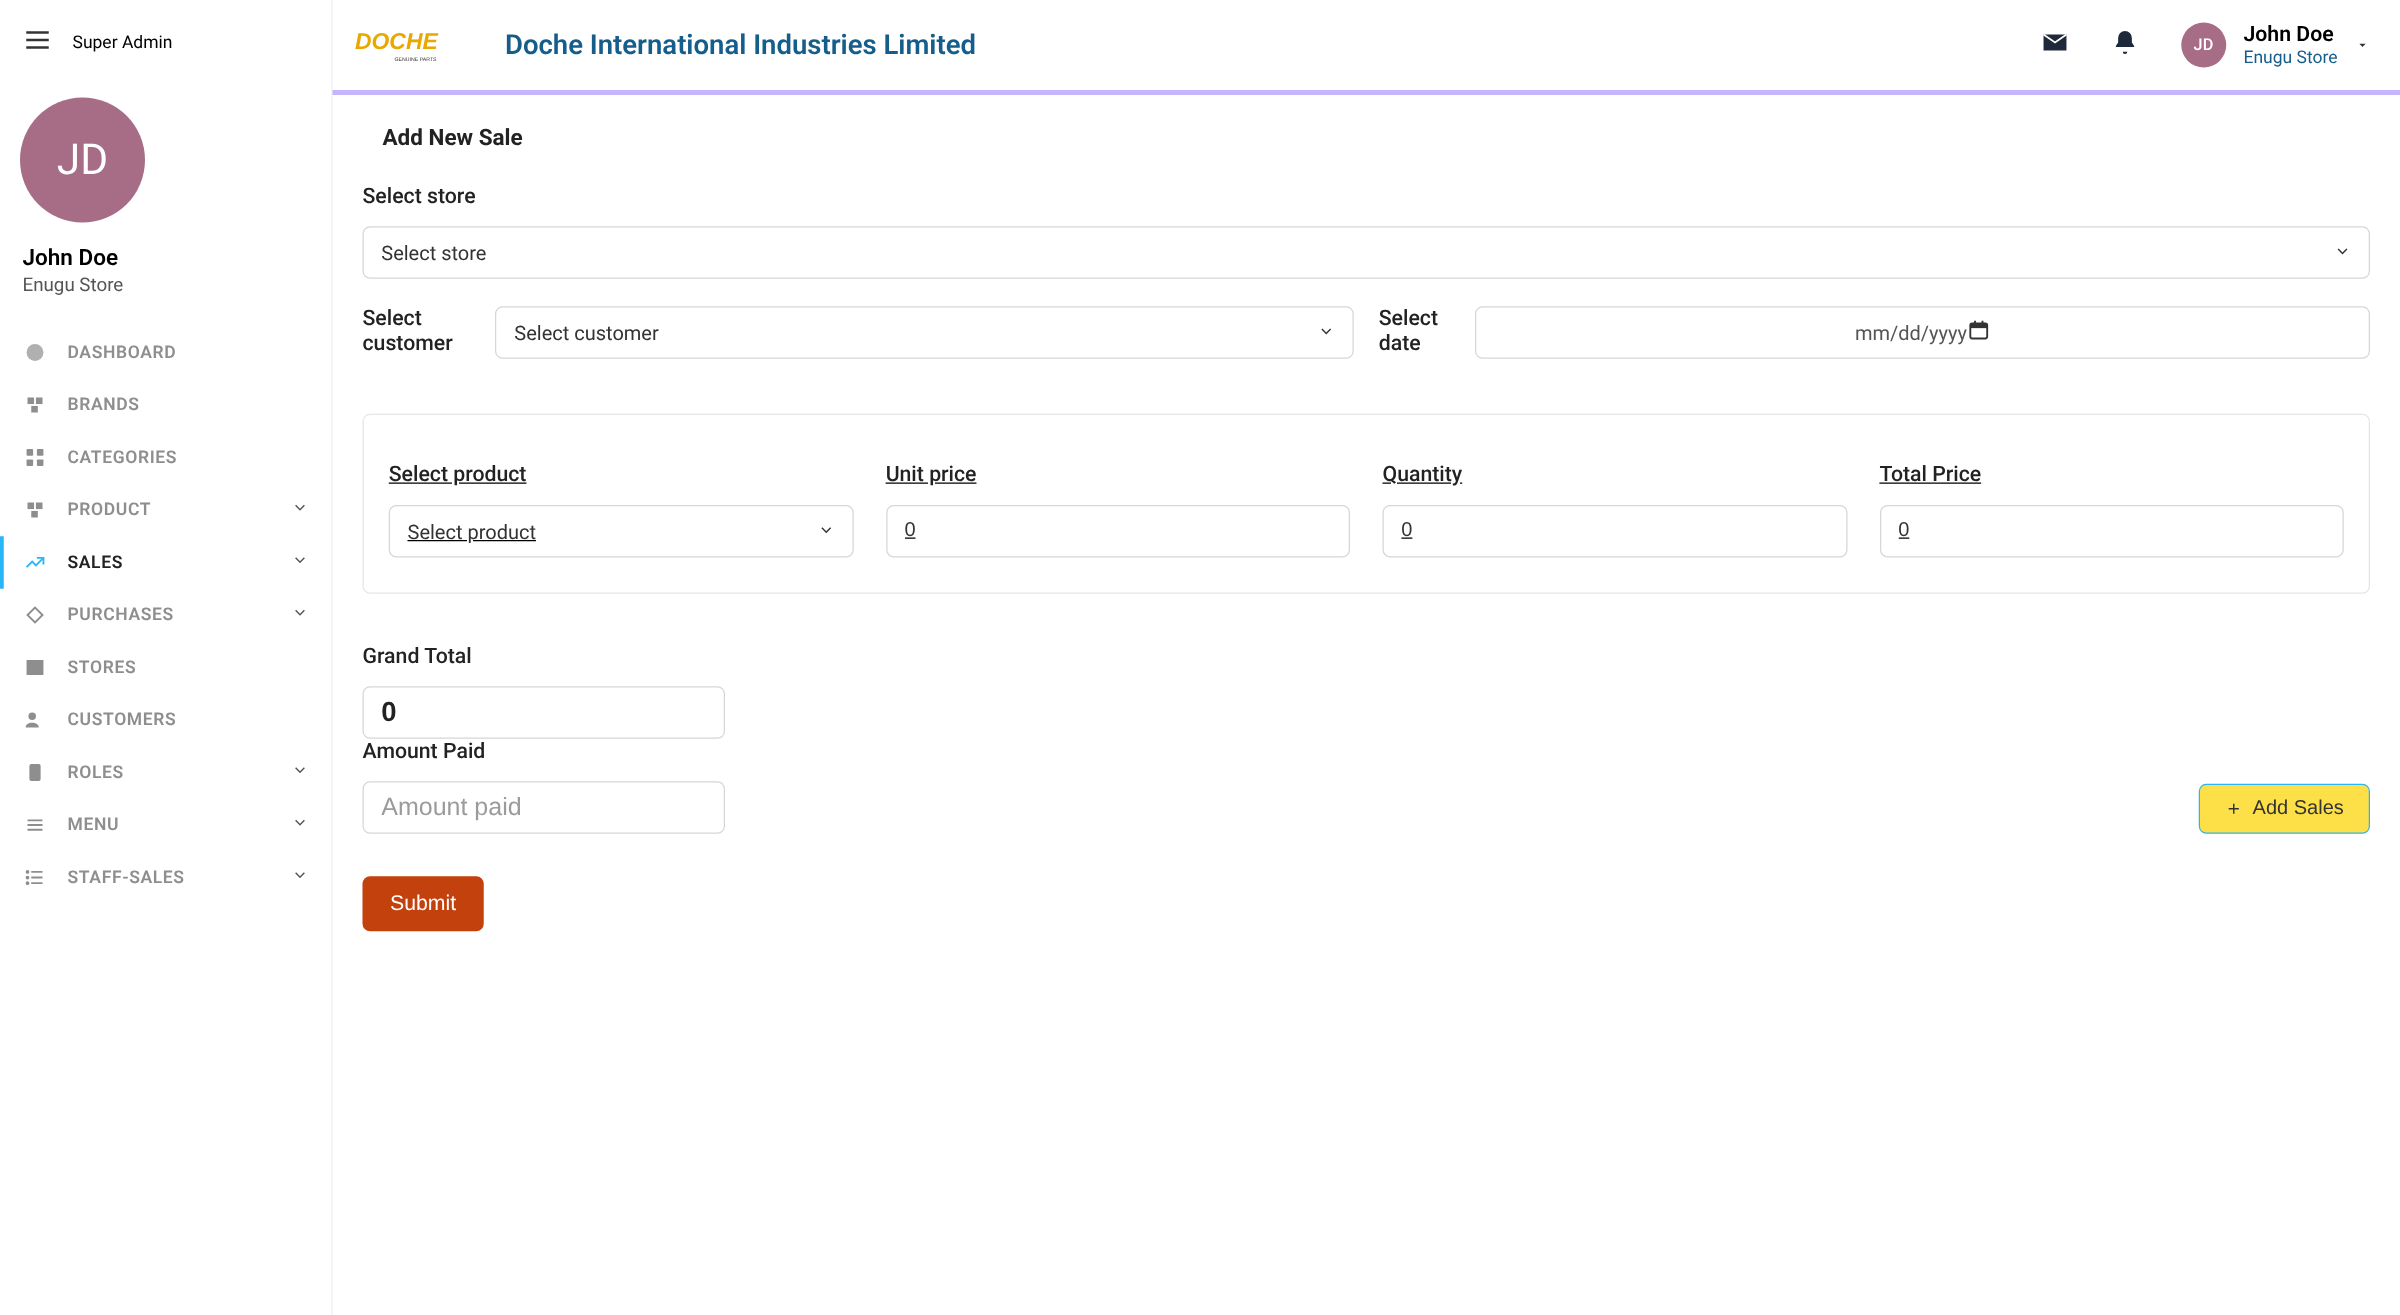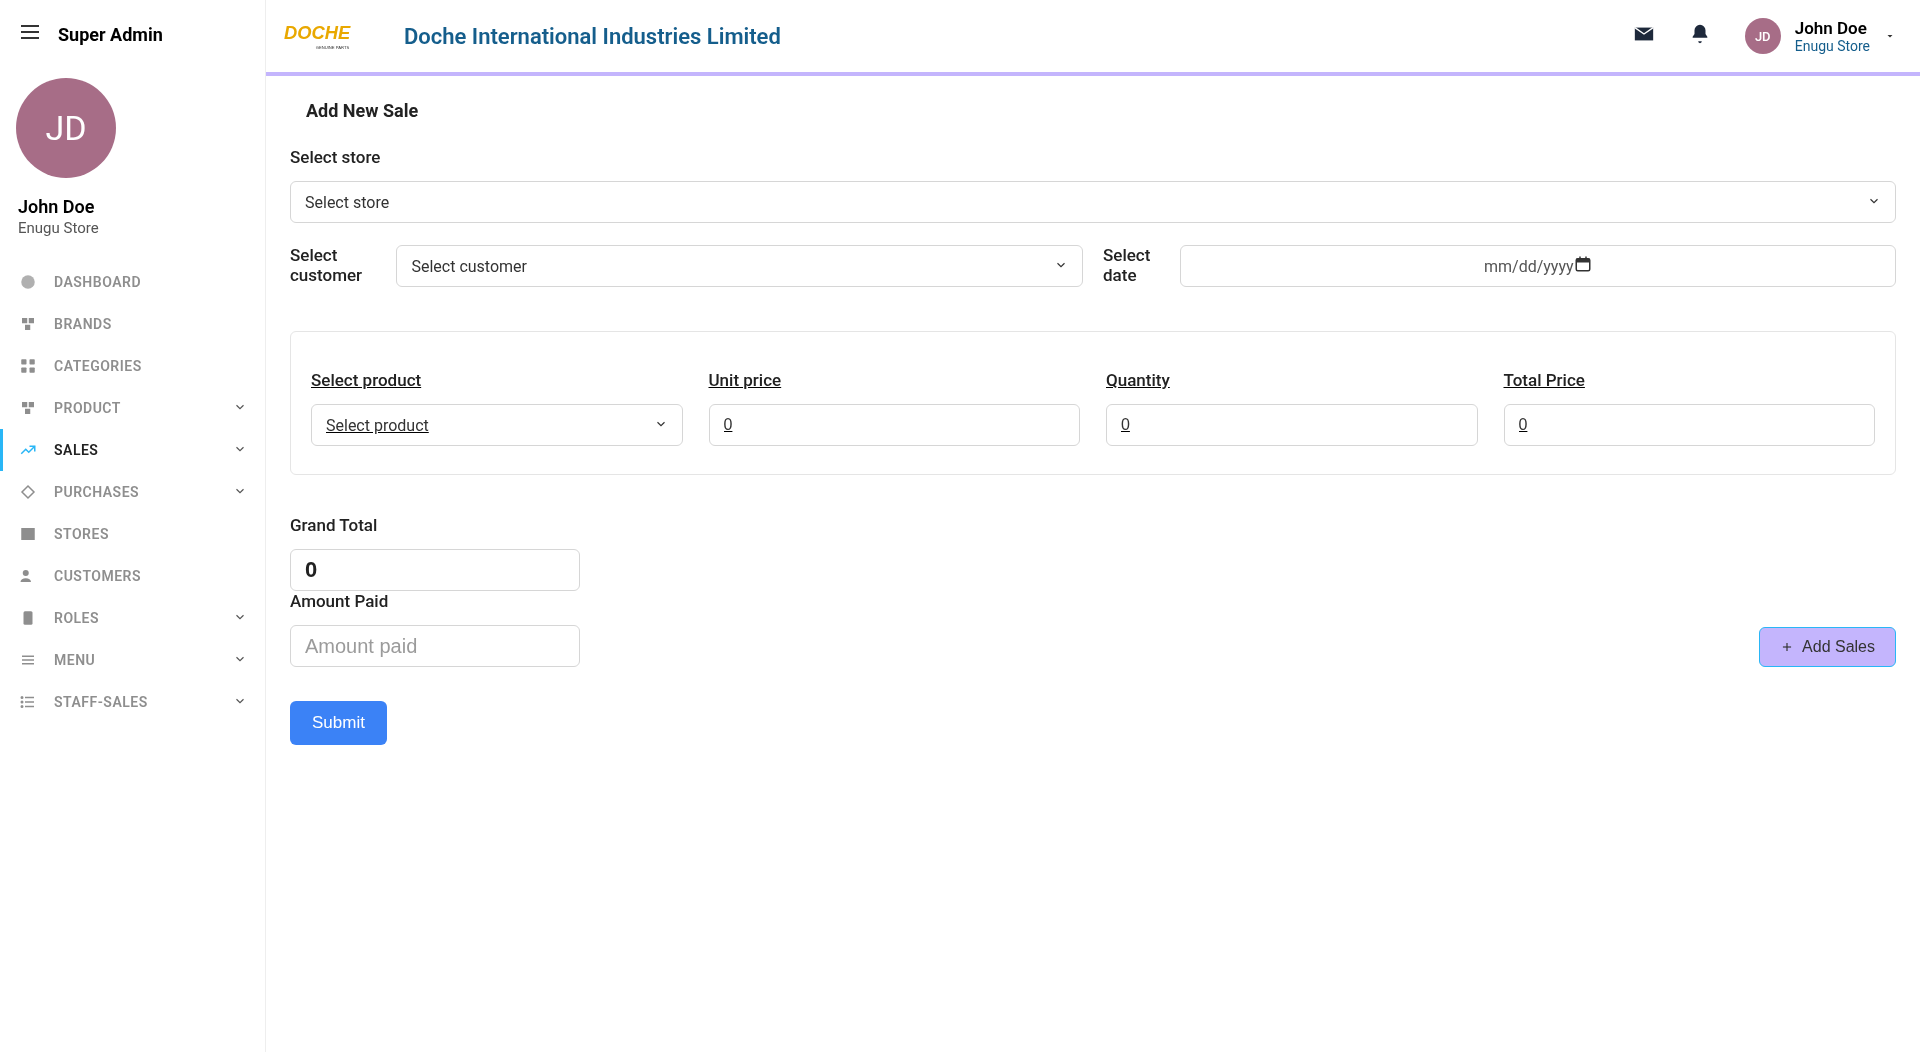--- a/index.html
+++ b/index.html
@@ -5,21 +5,21 @@
   * { box-sizing: border-box; margin: 0; padding: 0; }
   body { font-family: -apple-system, BlinkMacSystemFont, "Segoe UI", Roboto, sans-serif; background: #fff; color: #000; }
   
   .app { display: flex; min-height: 100vh; }
   
   
   .sidebar { width: 266px; background: #fff; border-right: 1px solid #eee; padding: 20px 0; flex-shrink: 0; }
   .sidebar-header { display: flex; align-items: center; padding: 0 18px 20px; gap: 16px; }
   .hamburger { cursor: pointer; }
   .hamburger svg { width: 24px; height: 24px; stroke: #333; }
-  .sidebar-title { font-size: 18px; font-weight: 700; color: #000; }
+  .sidebar-title { font-size: 14px; font-weight: 400; color: #000; }
   .sidebar-avatar { width: 100px; height: 100px; border-radius: 50%; background: #A76D87; display: flex; align-items: center; justify-content: center; color: #fff; font-size: 34px; font-weight: 400; margin: 10px 0 10px 16px; }
   .sidebar-user-name { font-size: 18px; font-weight: 600; color: #000; padding: 8px 18px 0; }
   .sidebar-user-store { font-size: 15px; color: #555; padding: 2px 18px 24px; }
   
   .nav { list-style: none; }
   .nav-item { display: flex; align-items: center; padding: 12px 18px; cursor: pointer; color: #8e8e8e; text-transform: uppercase; font-size: 14px; font-weight: 600; letter-spacing: 0.5px; gap: 16px; }
   .nav-item.active { color: #222; border-left: 3px solid #29b6f6; padding-left: 15px; }
   .nav-item.active .nav-icon { color: #29b6f6; }
   .nav-icon { width: 20px; display: flex; align-items: center; justify-content: center; }
   .nav-icon svg { width: 18px; height: 18px; }
@@ -68,24 +68,24 @@
   .line-col { flex: 1; display: flex; flex-direction: column; }
   
   .grand-total-input { width: 290px; height: 42px; border: 1px solid #d6d6d6; border-radius: 6px; padding: 0 14px; font-size: 22px; font-weight: 600; color: #222; background: #fff; }
   .amount-paid-input { width: 290px; height: 42px; border: 1px solid #d6d6d6; border-radius: 6px; padding: 0 14px; font-size: 20px; font-weight: 500; color: #333; background: #fff; }
   .amount-paid-input::placeholder { color: #9b9b9b; }
   
   .bottom-row { display: flex; align-items: flex-end; justify-content: space-between; }
   .bottom-left { display: flex; flex-direction: column; }
   .group { display: flex; flex-direction: column; }
   
-  .add-sales-btn { display: inline-flex; align-items: center; gap: 8px; border: 1px solid #29b6f6; background: #c4b5fd; color: #333; font-size: 16px; padding: 10px 20px; border-radius: 6px; cursor: pointer; }
+  .add-sales-btn { display: inline-flex; align-items: center; gap: 8px; border: 1px solid #29b6f6; background: #fde047; color: #333; font-size: 16px; padding: 10px 20px; border-radius: 6px; cursor: pointer; }
   .add-sales-btn svg { width: 14px; height: 14px; stroke: #333; }
   
-  .submit-btn { display: inline-flex; align-items: center; justify-content: center; background: #3b82f6; color: #fff; border: none; border-radius: 6px; padding: 12px 22px; font-size: 17px; font-weight: 500; cursor: pointer; margin-top: 34px; }
+  .submit-btn { display: inline-flex; align-items: center; justify-content: center; background: #c2410c; color: #fff; border: none; border-radius: 6px; padding: 12px 22px; font-size: 17px; font-weight: 500; cursor: pointer; margin-top: 34px; }
 </style>
 </head>
 <body>
 
 <div class="app">
 
   <aside class="sidebar">
     <div class="sidebar-header">
       <span class="hamburger">
         <svg viewBox="0 0 24 24" fill="none" stroke="currentColor" stroke-width="2">

